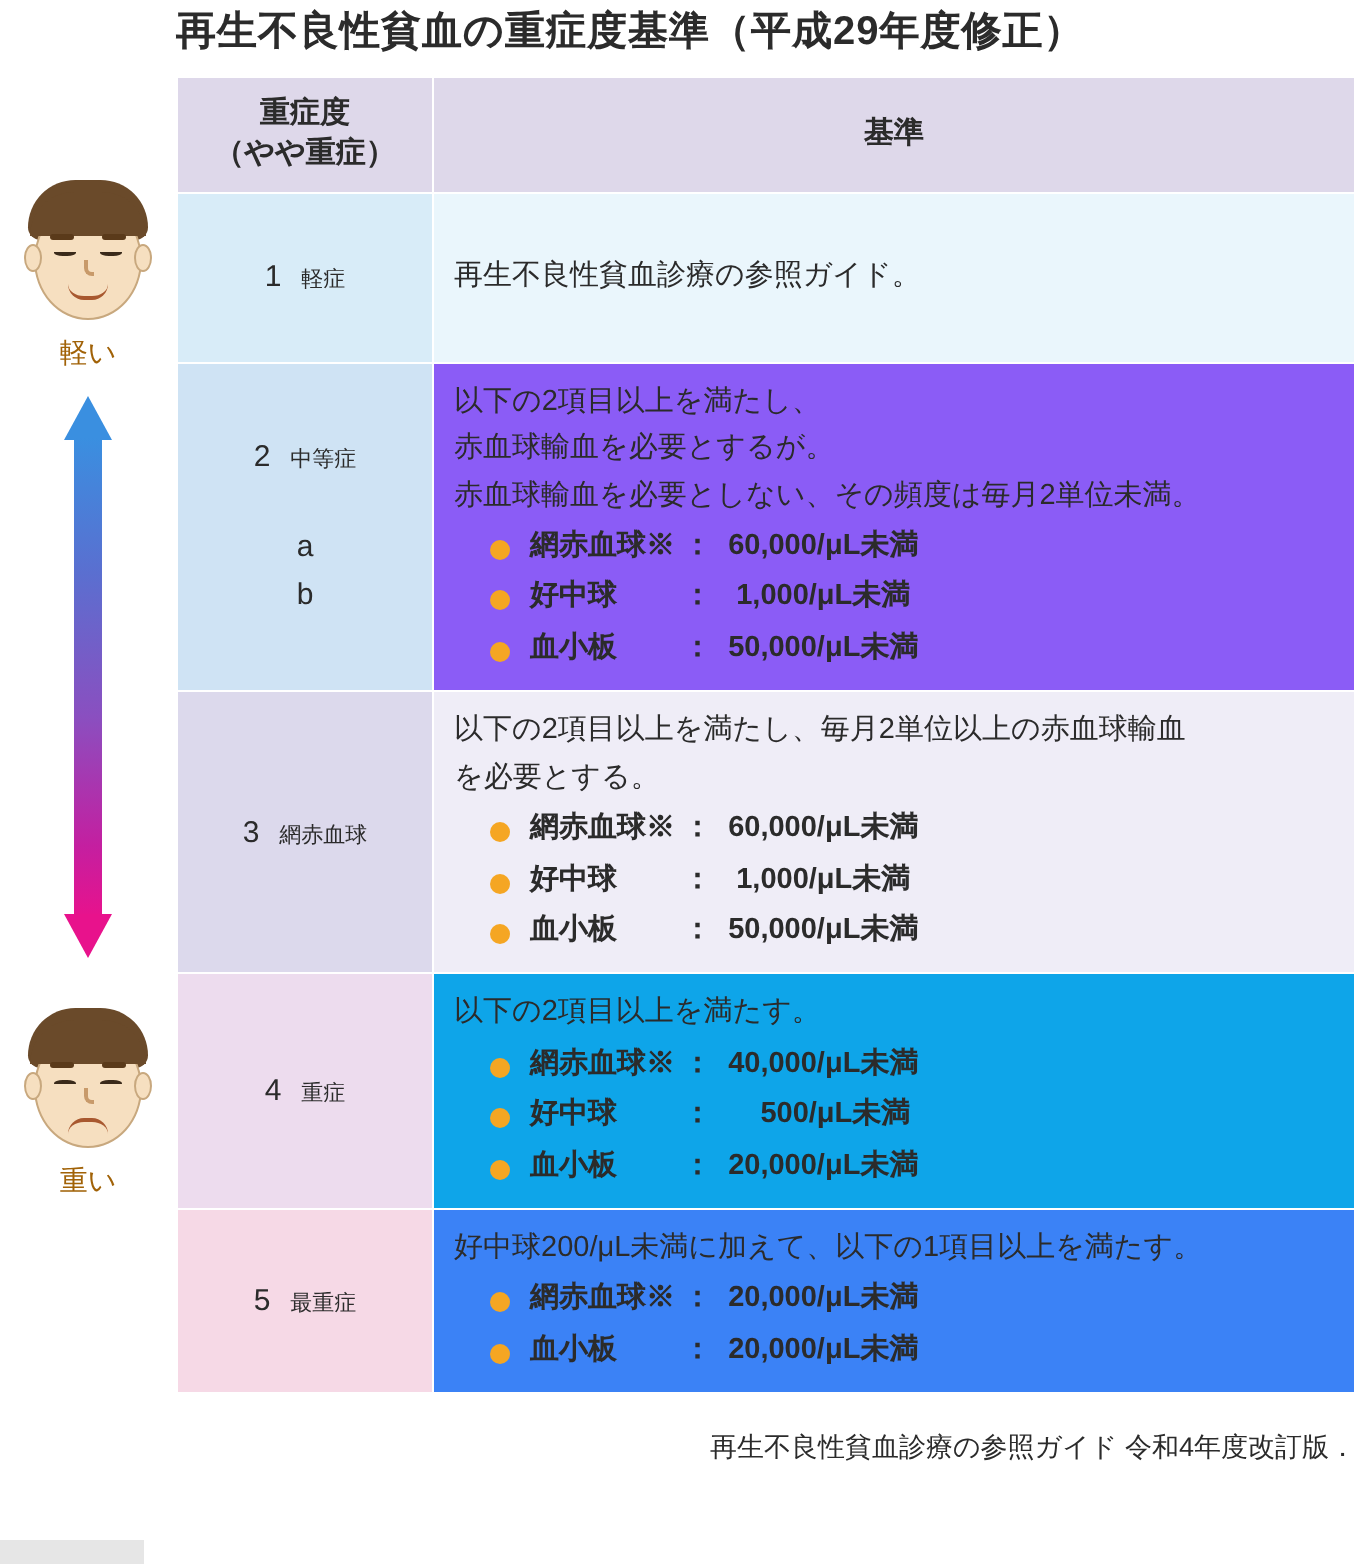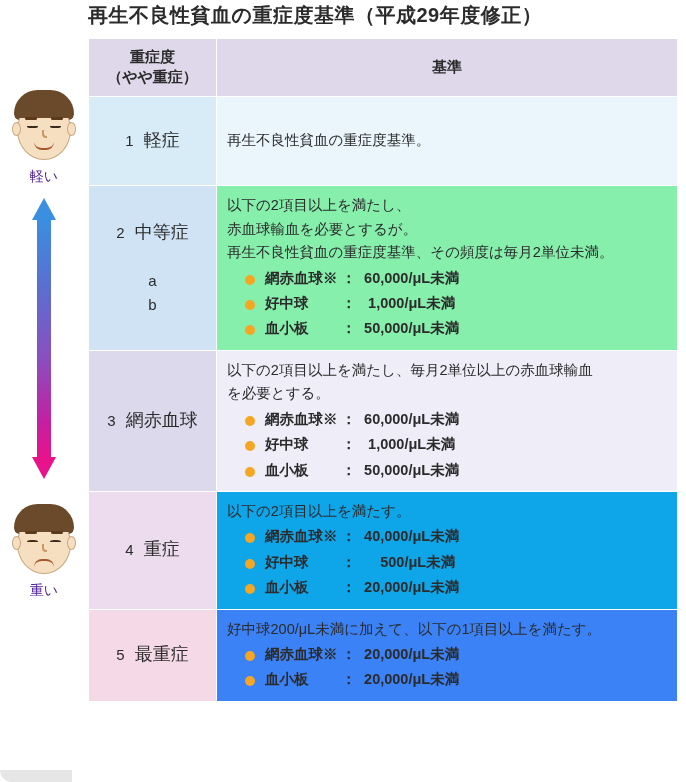--- a/index.html
+++ b/index.html
@@ -7,21 +7,20 @@
     margin: 0; padding: 0;
     width: 686px; height: 782px;
     background: #ffffff;
     font-family: "Liberation Sans", sans-serif;
   }
   #page {
     position: relative;
     width: 686px; height: 782px;
     overflow: hidden;
     background: #ffffff;
-    border-radius: 12px;
   }
   .title {
     position: absolute;
     left: 88px; top: 2px;
     font-size: 20px;
     font-weight: bold;
     color: #2b2b2b;
     letter-spacing: 0.5px;
   }
 
@@ -100,21 +99,21 @@
   }
   .face.sad .mouth {
     border-bottom: none;
     border-top: 2px solid #a8582f;
     border-radius: 12px 12px 0 0;
     top: 55px;
   }
   .gauge-label {
     text-align: center;
     font-size: 14px;
-    color: #4c1d95;
+    color: #a16207;
     margin-top: 6px;
   }
   .arrow-wrap {
     position: relative;
     width: 36px; height: 300px;
     margin: 12px auto 6px auto;
   }
   .arrow-up {
     position: absolute; left: 6px; top: 0;
     width: 0; height: 0;
@@ -166,32 +165,32 @@
     padding: 8px 2px;
     white-space: pre-line;
   }
   .stage-inner {
     display: flex;
     align-items: baseline;
     justify-content: center;
     gap: 10px;
   }
   .stage-num { font-size: 15px; }
-  .stage-name { font-size: 18px; }
+  .stage-name { font-size: 11px; }
   .sub-lines {
     text-align: center;
     line-height: 1.6;
     font-size: 15px;
   }
 
   
   .r1 .stage { background: #d8ecf8; }
   .r1 .crit  { background: #eaf6fc; }
   .r2 .stage { background: #cfe3f4; }
-  .r2 .crit  { background: #86efac; }
+  .r2 .crit  { background: #8b5cf6; }
   .r3 .stage { background: #dcd9ec; }
   .r3 .crit  { background: #efedf7; }
   .r4 .stage { background: #eddcee; }
   .r4 .crit  { background: #0ea5e9; }
   .r5 .stage { background: #f6d9e6; }
   .r5 .crit  { background: #3b82f6; }
 
   .crit .lead { margin: 0 0 1px 0; }
   ul.bullets {
     list-style: none;
@@ -291,37 +290,37 @@
     <tbody>
 
       <tr class="r1">
         <td class="stage">
           <div class="stage-inner">
             <span class="stage-num">1</span>
             <span class="stage-name">軽症</span>
           </div>
         </td>
         <td class="crit">
-          <p class="lead">再生不良性貧血の重症度基準。</p>
+          <p class="lead">再生不良性貧血診療の参照ガイド。</p>
         </td>
       </tr>
 
       <tr class="r2">
         <td class="stage">
           <div class="stage-inner">
             <span class="stage-num">2</span>
             <span class="stage-name">中等症</span>
           </div>
           <div class="sub-lines" style="white-space:pre-line">a
 b</div>
         </td>
         <td class="crit">
           <p class="lead">以下の2項目以上を満たし、</p>
           <p class="lead">赤血球輸血を必要とするが。</p>
-          <p class="lead">再生不良性貧血の重症度基準、その頻度は毎月2単位未満。</p>
+          <p class="lead">赤血球輸血を必要としない、その頻度は毎月2単位未満。</p>
           <ul class="bullets">
             <li>網赤血球※ ：  60,000/μL未満</li>
             <li>好中球　　 ：   1,000/μL未満</li>
             <li>血小板　　 ：  50,000/μL未満</li>
           </ul>
         </td>
       </tr>
 
       <tr class="r3">
         <td class="stage">
@@ -370,16 +369,17 @@
           <ul class="bullets">
             <li>網赤血球※ ：  20,000/μL未満</li>
             <li>血小板　　 ：  20,000/μL未満</li>
           </ul>
         </td>
       </tr>
     </tbody>
   </table>
 
   <div class="footer">
+    <div>再生不良性貧血診療の参照ガイド 令和4年度改訂版．</div>
   </div>
 
   <div class="bottom-bar"></div>
 </div>
 
 </body></html>

